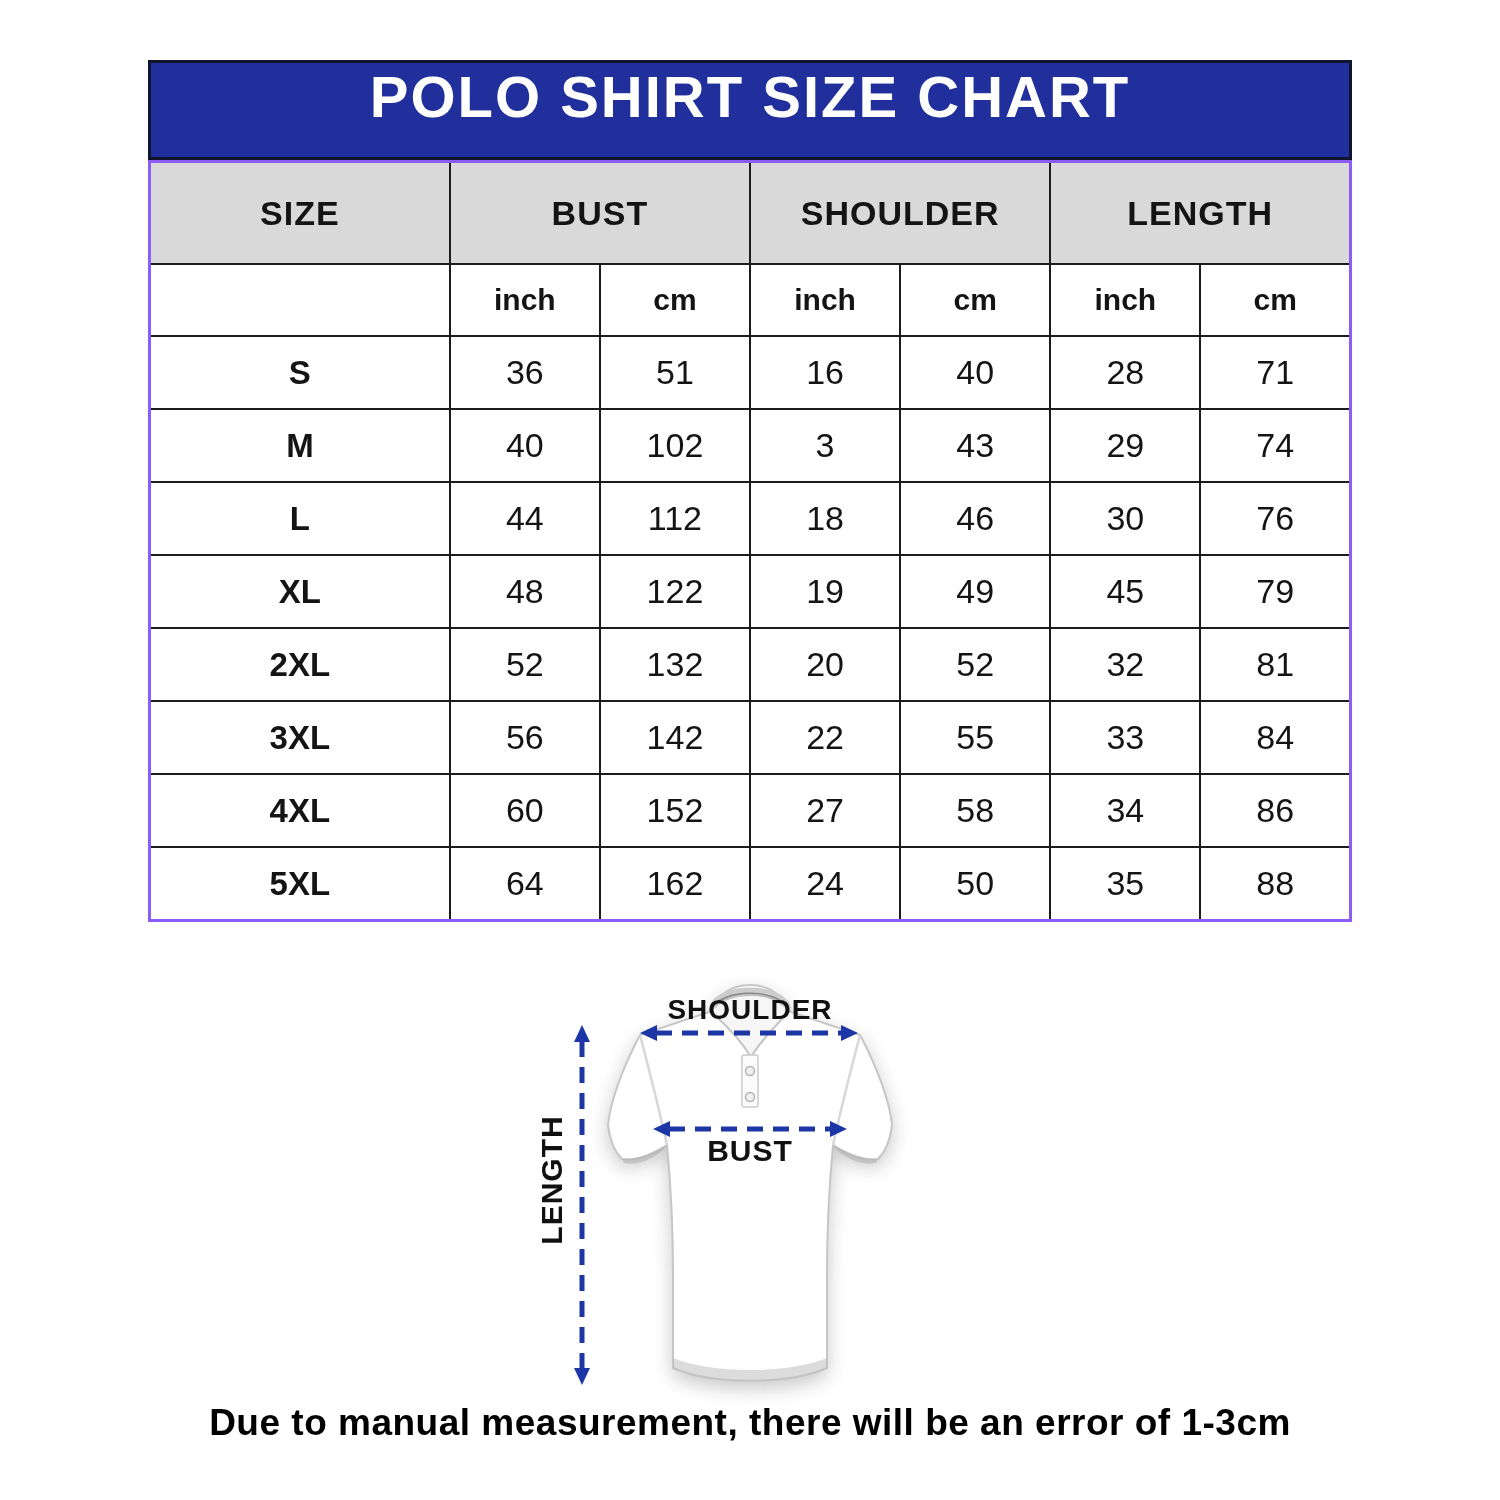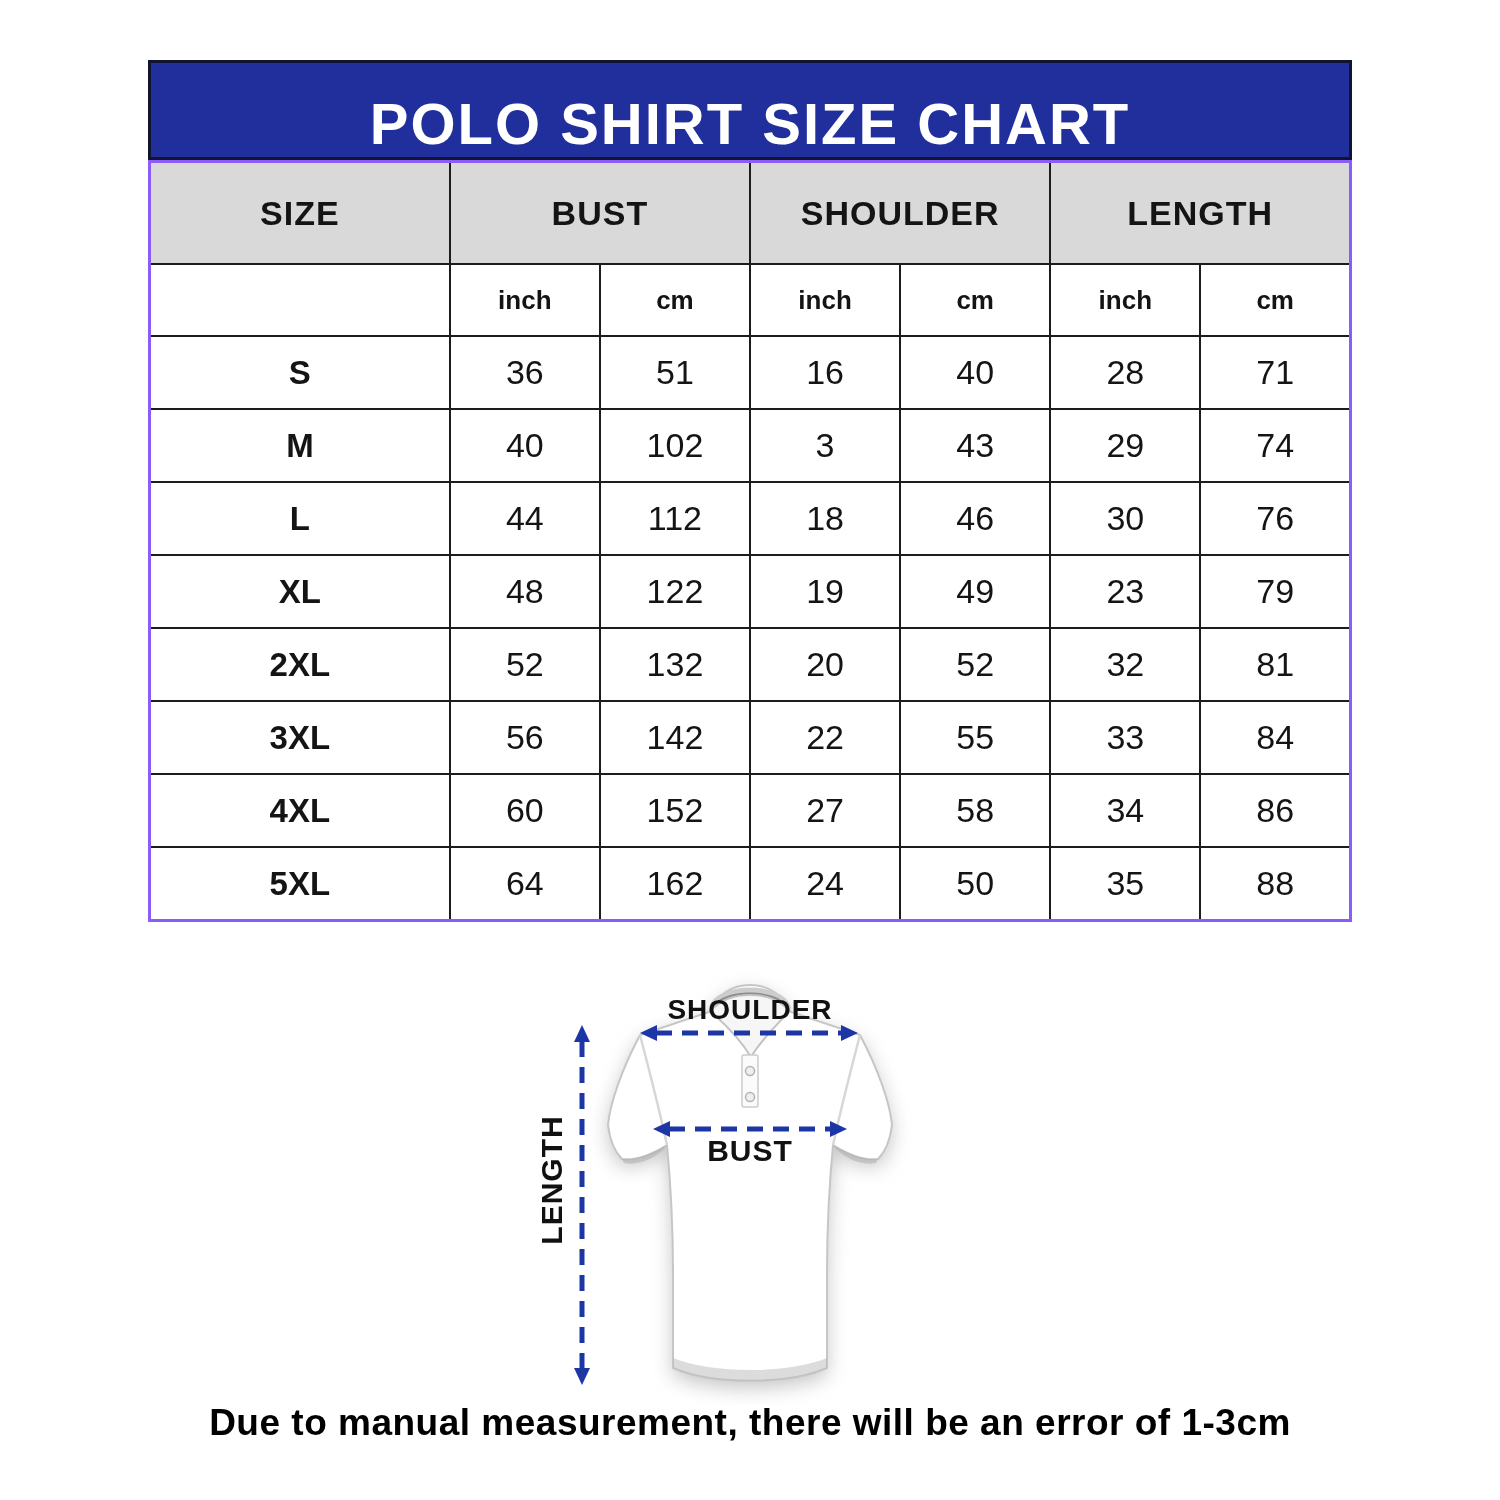--- a/index.html
+++ b/index.html
@@ -4,39 +4,39 @@
 <title>Size Chart</title>
 <style>
   html,body{margin:0;padding:0;background:#ffffff;}
   .canvas{
     position:relative;width:1500px;height:1500px;background:#ffffff;overflow:hidden;
     font-family:"Liberation Sans","DejaVu Sans",sans-serif;color:#141414;
   }
   .banner{
     position:absolute;left:148px;top:60px;width:1204px;height:100px;
     box-sizing:border-box;background:#202f9c;border:3px solid #10142e;
-    display:flex;align-items:flex-end;justify-content:center;
+    display:flex;align-items:flex-start;justify-content:center;
   }
   .banner span{
     color:#ffffff;font-size:58px;font-weight:bold;letter-spacing:2px;white-space:nowrap;
   }
   table.size-table{
     position:absolute;left:148px;top:160px;width:1204px;
     border-collapse:collapse;table-layout:fixed;background:#ffffff;
     border:3px solid #8b5cf6;
   }
   .size-table th,.size-table td{
     border:2px solid #1c1c1c;text-align:center;vertical-align:middle;
     padding:0;overflow:hidden;
   }
   .size-table tr.group-row th{
     height:100px;background:#d9d9d9;font-size:34px;font-weight:bold;letter-spacing:1px;
   }
   .size-table tr.unit-row td{
-    height:70px;font-size:26px;font-weight:bold;background:#ffffff;
+    height:70px;font-size:30px;font-weight:bold;background:#ffffff;
   }
   .size-table tbody td{height:71px;font-size:34px;font-weight:normal;}
   .size-table tbody td.size-cell{font-weight:bold;font-size:33px;}
   .diagram{position:absolute;left:520px;top:955px;width:470px;height:450px;}
   .diagram svg{display:block;width:470px;height:450px;font-family:"Liberation Sans","DejaVu Sans",sans-serif;}
   .disclaimer{
     position:absolute;left:0;top:1402px;width:1500px;text-align:center;
     color:#000000;font-size:37px;font-weight:bold;letter-spacing:0.5px;
   }
 </style>
@@ -103,21 +103,21 @@
         <td>46</td>
         <td>30</td>
         <td>76</td>
       </tr>
       <tr>
         <td class="size-cell">XL</td>
         <td>48</td>
         <td>122</td>
         <td>19</td>
         <td>49</td>
-        <td>23</td>
+        <td>45</td>
         <td>79</td>
       </tr>
       <tr>
         <td class="size-cell">2XL</td>
         <td>52</td>
         <td>132</td>
         <td>20</td>
         <td>52</td>
         <td>32</td>
         <td>81</td>

